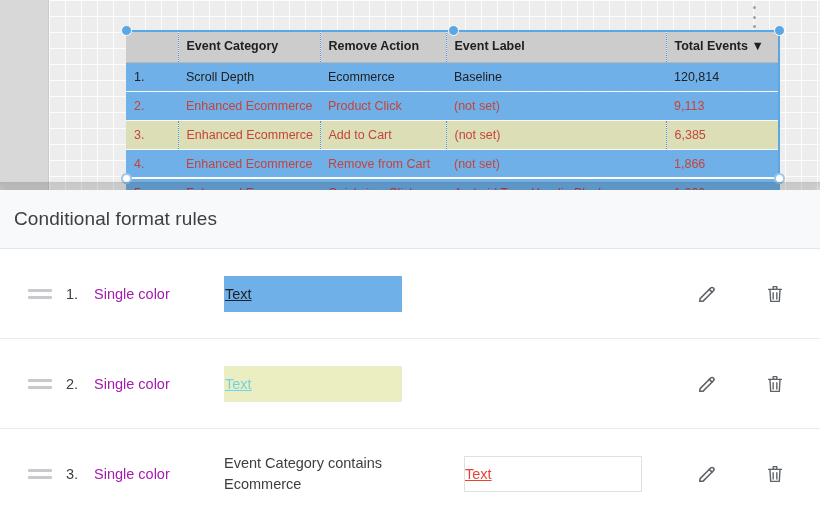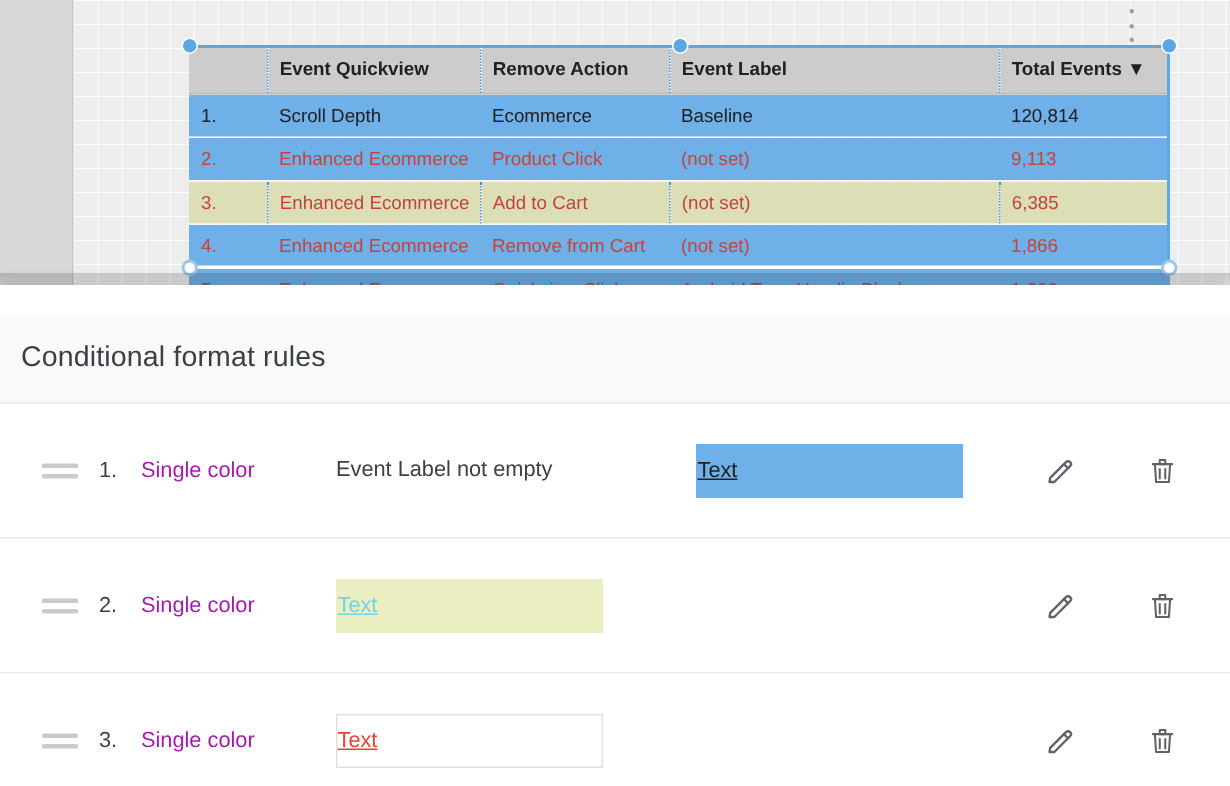--- a/index.html
+++ b/index.html
@@ -172,21 +172,20 @@
     box-shadow: 0 -2px 8px rgba(0,0,0,0.18);
   }
   .dialog-header {
     height: 59px;
     background: #f8f9fa;
     display: flex;
     align-items: center;
     padding: 0 14px;
     box-sizing: border-box;
     border-bottom: 1px solid #e4e6e8;
-    margin-top: 20px;
   }
   .dialog-title {
     font-size: 19px;
     color: #3c4043;
     font-weight: normal;
     letter-spacing: 0.1px;
   }
 
   .rules-list {
     padding: 0;
@@ -284,21 +283,21 @@
         <colgroup>
           <col class="c-idx">
             <col class="c-cat">
             <col class="c-act">
             <col class="c-lab">
             <col class="c-tot">
         </colgroup>
         <thead>
           <tr>
             <th></th>
-            <th class="divider">Event Quickview</th>
+            <th class="divider">Event Category</th>
             <th class="divider">Remove Action</th>
             <th class="divider">Event Label</th>
             <th class="divider num">
               <span>Total Events</span>
               <span>▼</span>
             </th>
           </tr>
         </thead>
         <tbody>
           <tr class="row-blue">
@@ -360,21 +359,20 @@
 
     <div class="rules-list">
 
       <div class="rule-row">
         <div class="drag-handle">
           <i></i>
           <i></i>
         </div>
         <div class="rule-index">1.</div>
         <div class="rule-type">Single color</div>
-        <div class="rule-condition">Event Label not empty</div>
         <div class="rule-swatch" style="background:#6FB0E8;color:#202124;border:1px solid transparent;">
           <span>Text</span>
         </div>
         <div class="rule-actions">
           <div class="icon-btn">
             <svg width="22" height="22" viewBox="0 0 24 24" fill="none" stroke="#5f6368" stroke-width="1.7" stroke-linecap="round" stroke-linejoin="round">
               <path d="M4 20h3.5L19 8.5a2.1 2.1 0 0 0-3-3L4.5 17z"></path>
               <path d="M14.5 7l3 3"></path>
             </svg>
           </div>
@@ -417,20 +415,21 @@
         </div>
       </div>
 
       <div class="rule-row">
         <div class="drag-handle">
           <i></i>
           <i></i>
         </div>
         <div class="rule-index">3.</div>
         <div class="rule-type">Single color</div>
+        <div class="rule-condition">Event Category contains Ecommerce</div>
         <div class="rule-swatch" style="background:#FFFFFF;color:#EA4335;border:1px solid #E0E0E0;">
           <span>Text</span>
         </div>
         <div class="rule-actions">
           <div class="icon-btn">
             <svg width="22" height="22" viewBox="0 0 24 24" fill="none" stroke="#5f6368" stroke-width="1.7" stroke-linecap="round" stroke-linejoin="round">
               <path d="M4 20h3.5L19 8.5a2.1 2.1 0 0 0-3-3L4.5 17z"></path>
               <path d="M14.5 7l3 3"></path>
             </svg>
           </div>

